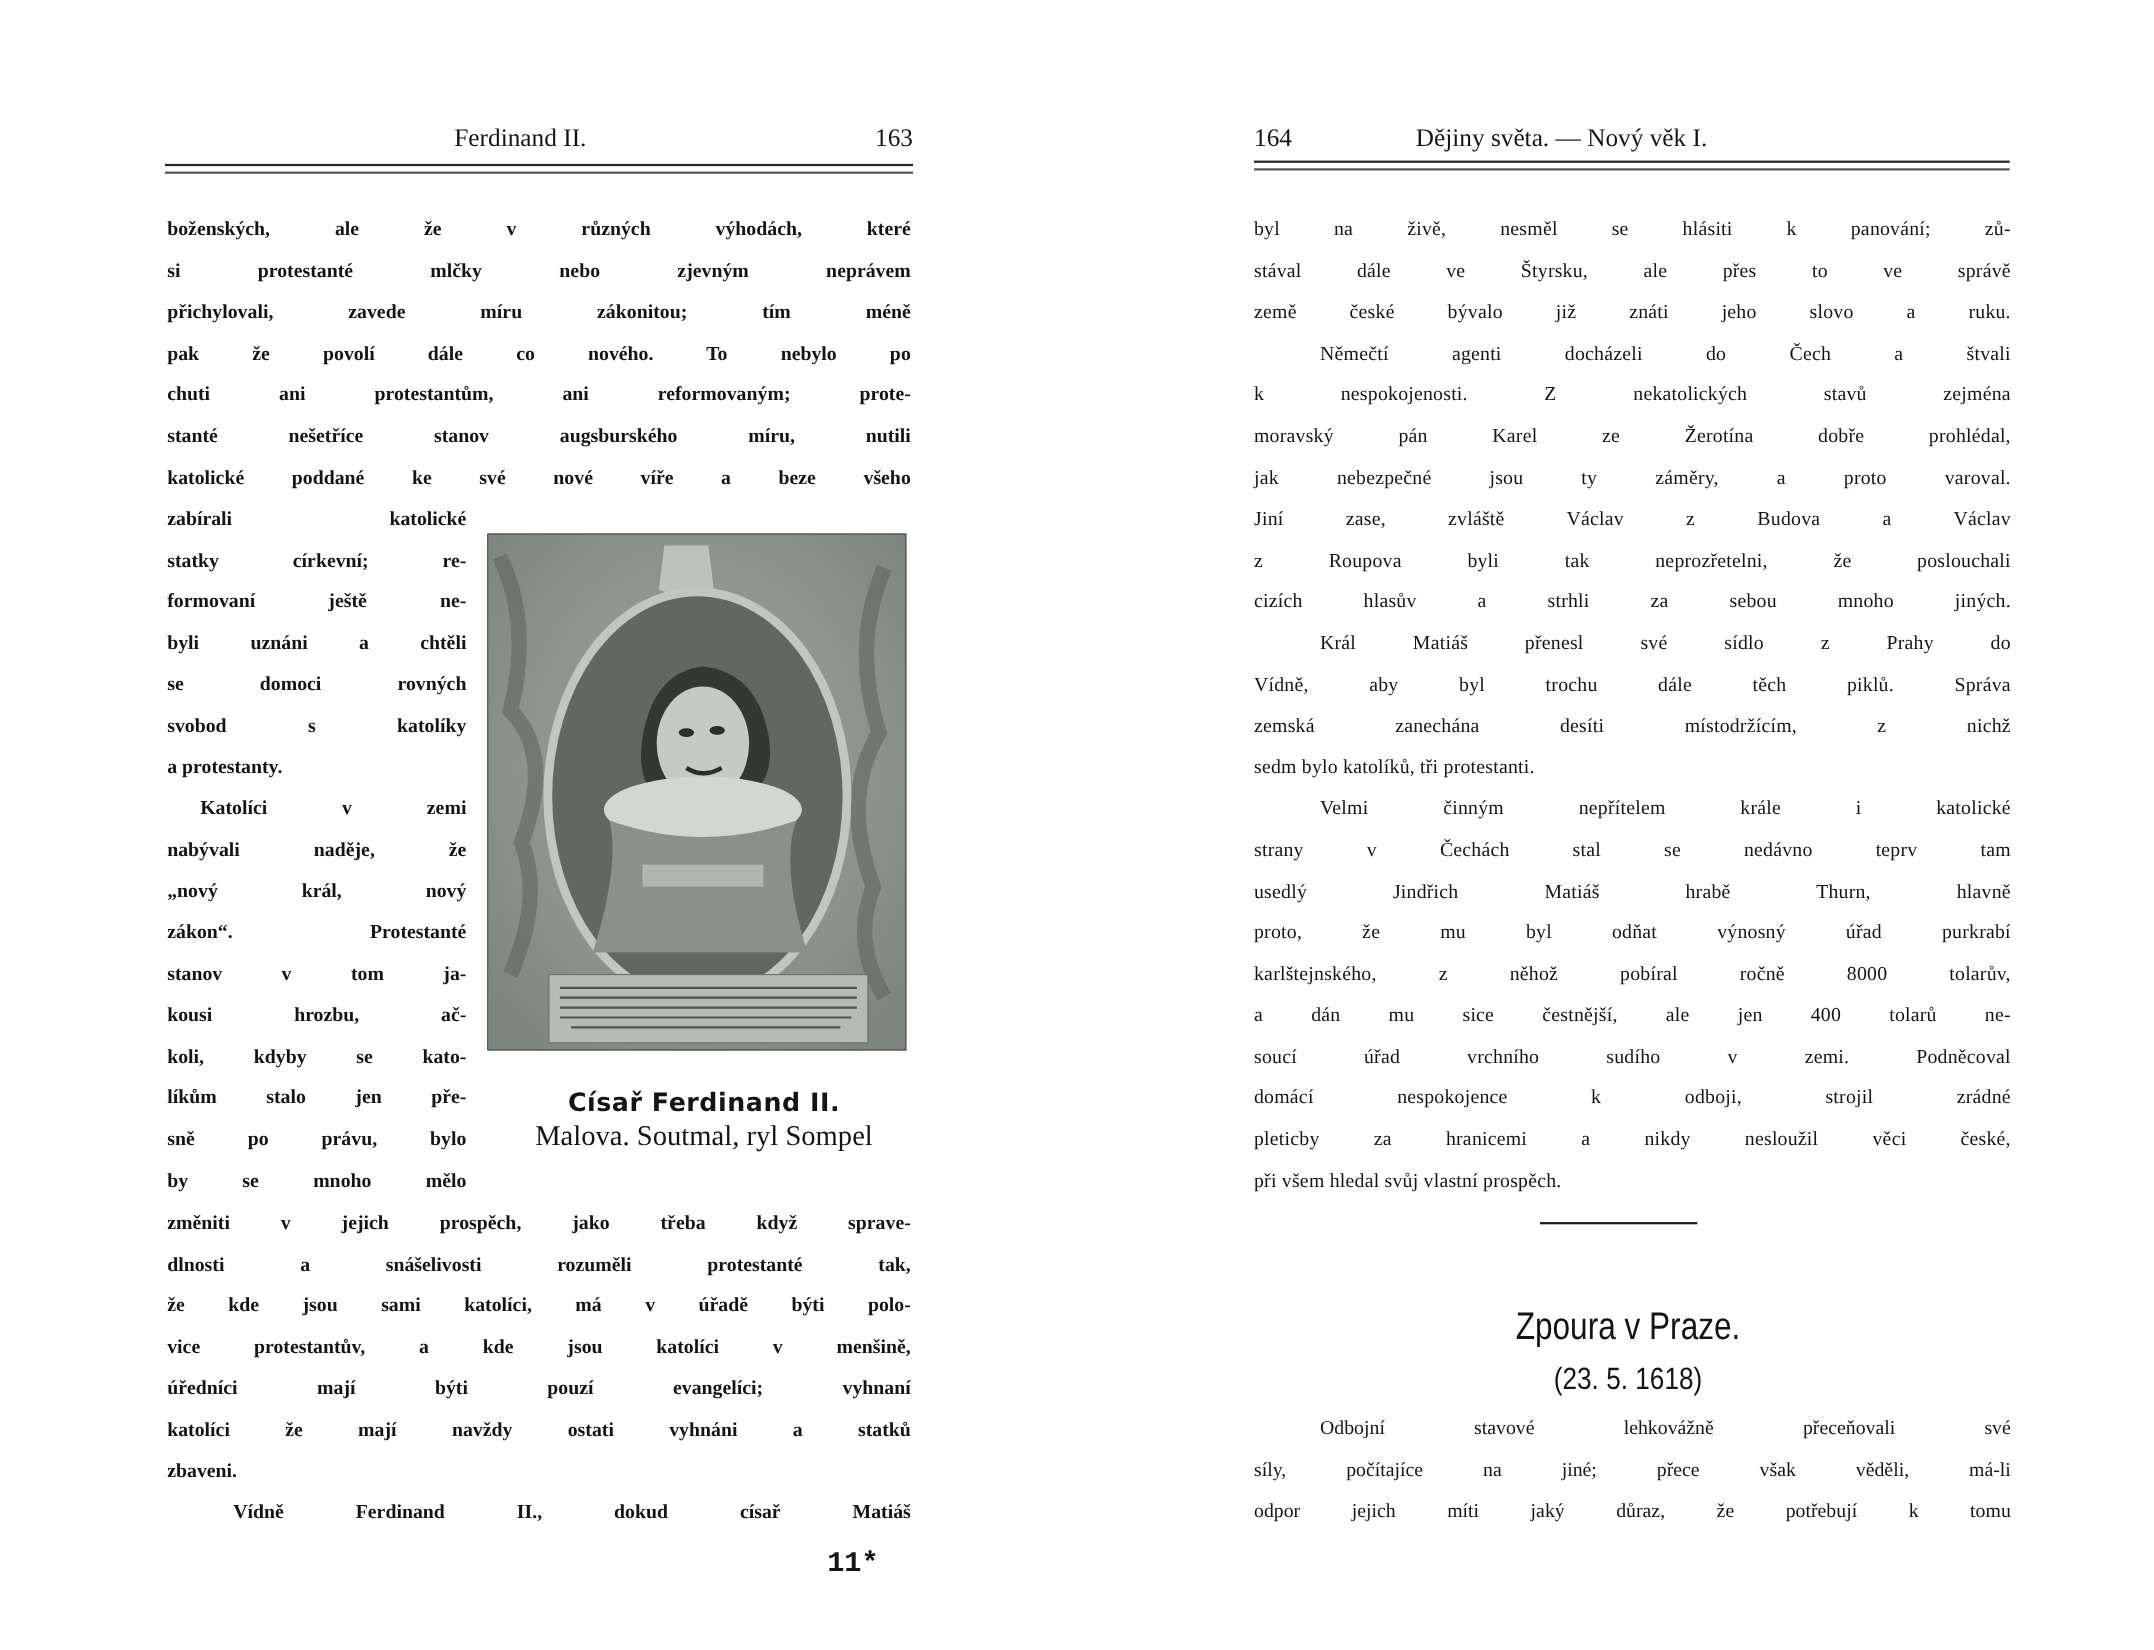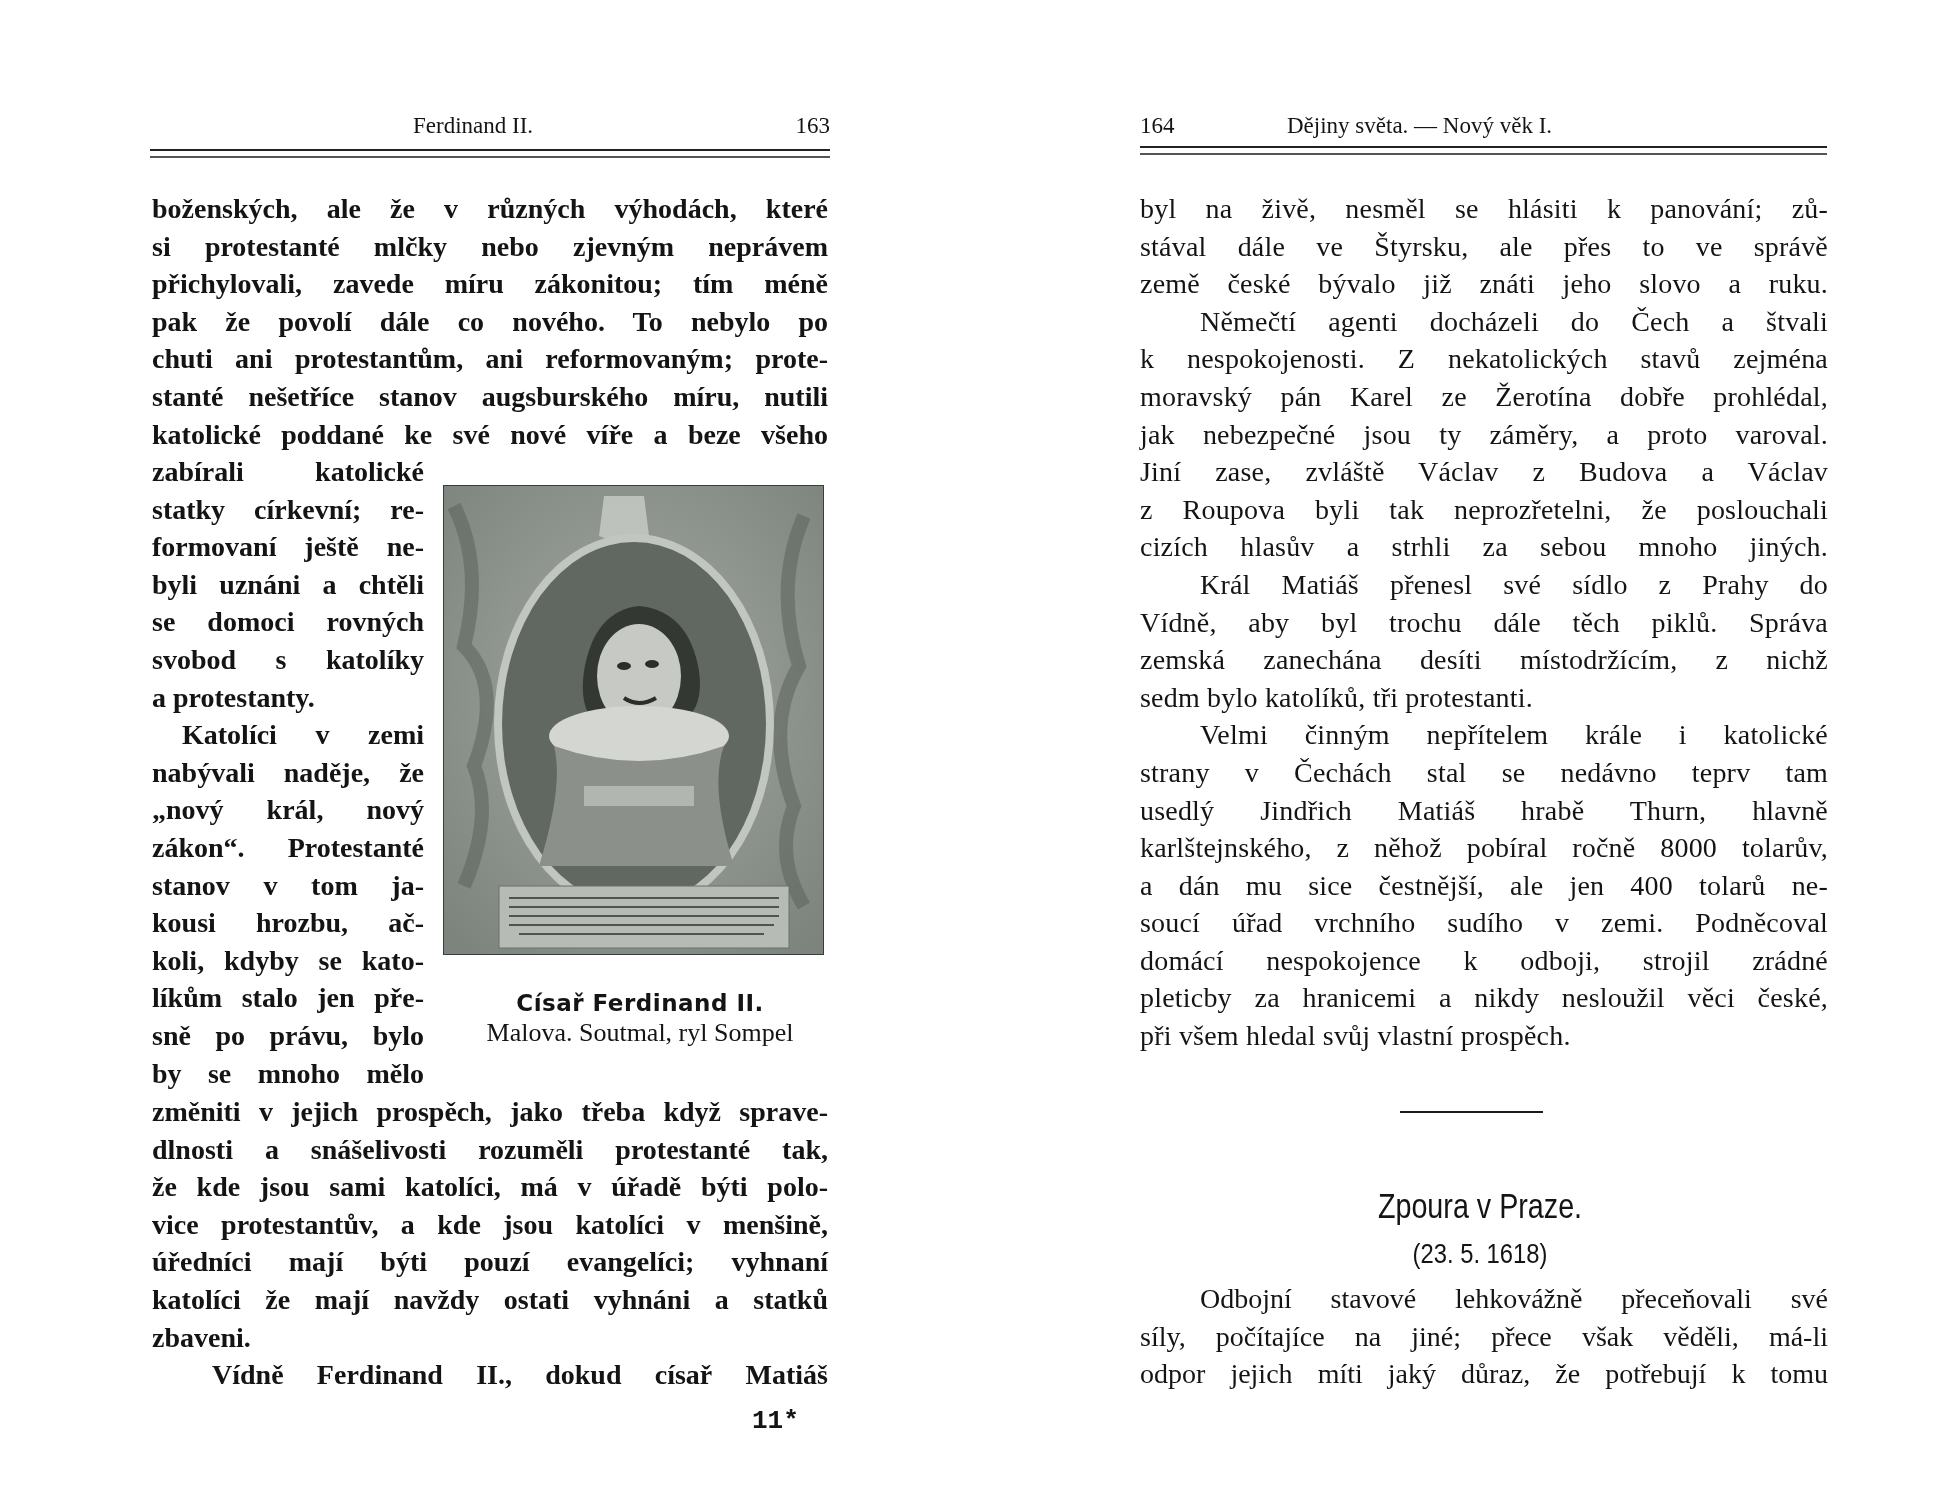--- a/index.html
+++ b/index.html
@@ -24,21 +24,21 @@
   .right-head .folio { left: 0; }
   .right-head .title { left: 147px; }
   .head-rule {
     position: absolute; height: 5px; border-top: 2px solid #222; border-bottom: 2px solid #555;
   }
   .left-head .head-rule { top: 36px; left: 0; right: 0; }
   .right-head .head-rule { top: 33px; left: 0; right: 0; }
 
   .text {
     position: absolute; font-family: "Liberation Serif", "DejaVu Serif", serif;
-    font-size: 28px; line-height: 37.6px; text-align: justify; font-weight: bold;
+    font-size: 18px; line-height: 37.6px; text-align: justify; font-weight: bold;
   }
   .text .line { display: block; height: 37.6px; white-space: nowrap; text-align-last: justify; text-align: justify; }
   .text .line.last { text-align-last: left; }
   .text .line.indent { padding-left: 60px; }
 
   .left-text { left: 152px; top: 190px; width: 676px; }
   .left-narrow { left: 152px; width: 272px; }
 
   .right-text { left: 1140px; top: 190px; width: 688px; font-weight: normal; letter-spacing: 0.2px; }
 
@@ -180,20 +180,21 @@
   <span class="line">Jiní zase, zvláště Václav z Budova a Václav</span>
   <span class="line">z Roupova byli tak neprozřetelni, že poslouchali</span>
   <span class="line">cizích hlasův a strhli za sebou mnoho jiných.</span>
   <span class="line indent">Král Matiáš přenesl své sídlo z Prahy do</span>
   <span class="line">Vídně, aby byl trochu dále těch piklů. Správa</span>
   <span class="line">zemská zanechána desíti místodržícím, z nichž</span>
   <span class="line last">sedm bylo katolíků, tři protestanti.</span>
   <span class="line indent">Velmi činným nepřítelem krále i katolické</span>
   <span class="line">strany v Čechách stal se nedávno teprv tam</span>
   <span class="line">usedlý Jindřich Matiáš hrabě Thurn, hlavně</span>
+  <span class="line">proto, že mu byl odňat výnosný úřad purkrabí</span>
   <span class="line">karlštejnského, z něhož pobíral ročně 8000 tolarův,</span>
   <span class="line">a dán mu sice čestnější, ale jen 400 tolarů ne-</span>
   <span class="line">soucí úřad vrchního sudího v zemi. Podněcoval</span>
   <span class="line">domácí nespokojence k odboji, strojil zrádné</span>
   <span class="line">pleticby za hranicemi a nikdy nesloužil věci české,</span>
   <span class="line last">při všem hledal svůj vlastní prospěch.</span>
 </div>
 
 <div class="separator"></div>
 <div class="section-title">Zpoura v Praze.</div>

